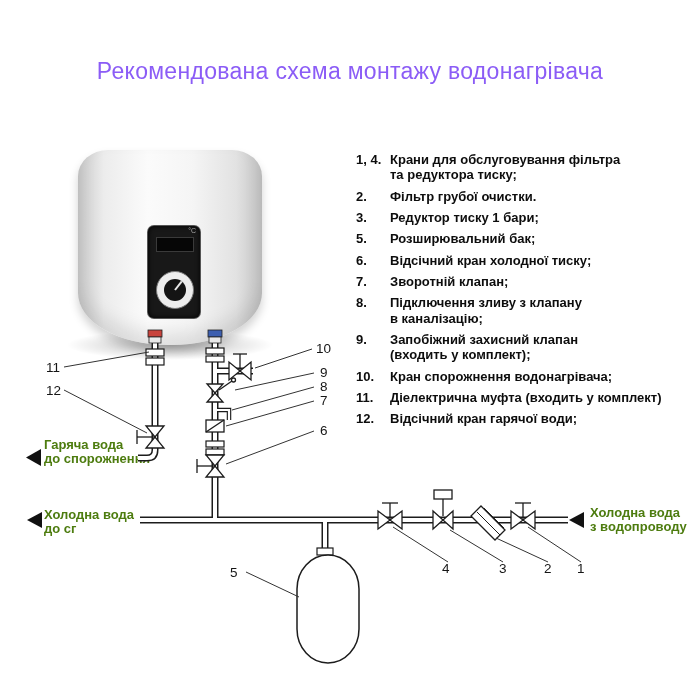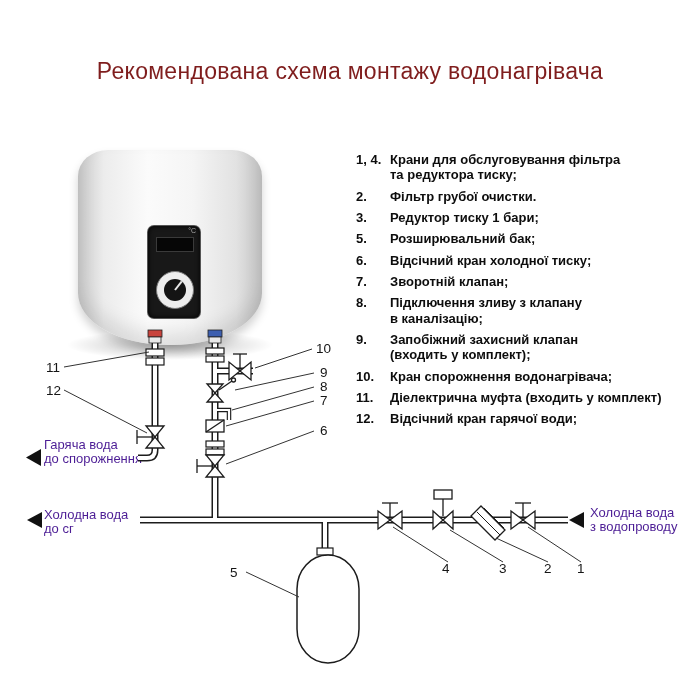--- a/index.html
+++ b/index.html
@@ -1,19 +1,19 @@
 <!DOCTYPE html>
 <html><head>
 <meta charset="utf-8">
 <style>
   html,body{margin:0;padding:0;background:#fff;}
   .page{position:relative;width:700px;height:700px;background:#ffffff;overflow:hidden;
         font-family:"Liberation Sans",sans-serif;color:#111;}
   .title{position:absolute;left:0;top:58px;width:700px;text-align:center;
-         font-size:23px;letter-spacing:.3px;color:#7f1d1d;}
+         font-size:23px;letter-spacing:.3px;color:#8b5cf6;}
   
   .heater-shadow{position:absolute;left:66px;top:330px;width:208px;height:30px;border-radius:50%;
         background:radial-gradient(ellipse,rgba(0,0,0,.28) 0%,rgba(0,0,0,0) 70%);}
   .heater{position:absolute;left:78px;top:150px;width:184px;height:195px;
         background:linear-gradient(90deg,#c9c9c9 0%,#ececec 14%,#fbfbfb 38%,#f5f5f5 62%,#e2e2e2 86%,#c3c3c3 100%);
         border-radius:30px 30px 90px 90px / 26px 26px 52px 52px;
         box-shadow:0 6px 10px rgba(0,0,0,.18), inset 0 -12px 18px rgba(0,0,0,.10);}
   .heater-panel{position:absolute;left:70px;top:76px;width:52px;height:92px;background:#181818;
         border-radius:6px;box-shadow:inset 0 0 5px #000,0 0 0 1px #555;}
   .panel-degree{position:absolute;right:4px;top:1px;font-size:7px;color:#aaa;}
@@ -24,21 +24,21 @@
   .dial-knob{position:absolute;left:50%;top:50%;width:22px;height:22px;margin:-11px 0 0 -11px;
         border-radius:50%;background:#141414;}
   .dial-needle{position:absolute;left:50%;top:50%;width:2px;height:11px;background:#e8e8e8;
         transform-origin:50% 100%;transform:translate(-1px,-11px) rotate(38deg);}
   
   .legend{position:absolute;left:356px;top:152px;width:334px;display:flex;flex-direction:column;gap:6px;}
   .legend-row{display:flex;font-size:13px;line-height:1.18;color:#0d0d0d;font-weight:bold;}
   .legend-row .num{flex:0 0 34px;width:34px;}
   .legend-row .txt{white-space:pre-line;}
   
-  .flow-label{position:absolute;font-size:13px;font-weight:normal;line-height:14px;color:#4c1d95;}
+  .flow-label{position:absolute;font-size:13px;font-weight:bold;line-height:14px;color:#4d7c0f;}
   .flow-label span{display:block;}
   #flow-hot{left:44px;top:438px;}
   #flow-cold-left{left:44px;top:508px;}
   #flow-cold-right{left:590px;top:506px;}
   
   .diagram{position:absolute;left:0;top:0;pointer-events:none;}
   .diagram text{font-family:"Liberation Sans",sans-serif;font-size:13.5px;fill:#151515;}
 </style>
 </head>
 <body>

